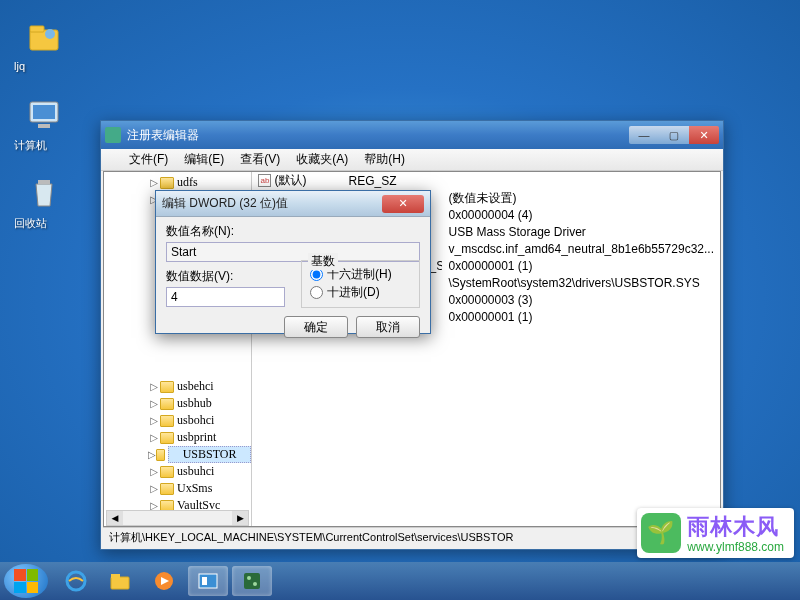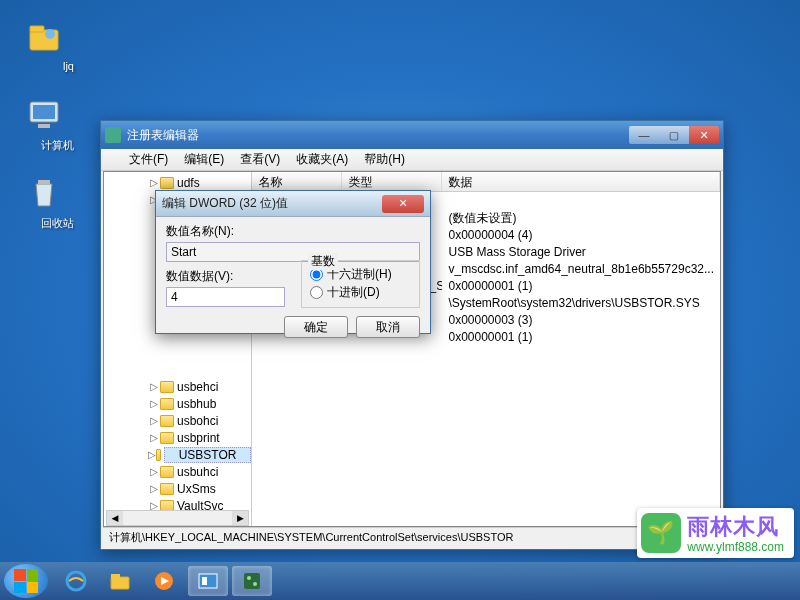--- a/index.html
+++ b/index.html
@@ -1,19 +1,19 @@
 <!DOCTYPE html>
 <html><head>
 <meta charset="utf-8">
 <style>
 * { margin: 0; padding: 0; box-sizing: border-box; font-family: "Microsoft YaHei", "SimSun", Tahoma, sans-serif; }
 body { width: 800px; height: 600px; overflow: hidden; background: radial-gradient(ellipse at center, #4fa8e8 0%, #2571c4 50%, #1a5fa8 100%); position: relative; }
 
 
-.desktop-icon { position: absolute; width: 60px; text-align: right; color: white; font-size: 11px; text-shadow: 1px 1px 2px rgba(0,0,0,0.6); }
+.desktop-icon { position: absolute; width: 60px; text-align: left; color: white; font-size: 11px; text-shadow: 1px 1px 2px rgba(0,0,0,0.6); }
 .desktop-icon .icon-img { width: 40px; height: 40px; margin: 0 auto 4px; display: flex; align-items: center; justify-content: center; }
 .icon-ljq { top: 16px; left: 14px; }
 .icon-computer { top: 94px; left: 14px; }
 .icon-recycle { top: 172px; left: 14px; }
 
 
 .regedit-window { position: absolute; left: 100px; top: 120px; width: 624px; height: 430px; background: #f0f0f0; border: 1px solid #3a6ea5; box-shadow: 0 4px 16px rgba(0,0,0,0.4); }
 .window-titlebar { height: 28px; background: linear-gradient(to bottom, #5a9bd8 0%, #3c7bc6 50%, #2e6cb5 100%); display: flex; align-items: center; padding: 0 4px; }
 .window-title { color: #fff; font-size: 12px; margin-left: 6px; flex: 1; }
 .window-icon { width: 16px; height: 16px; background: #4a8; border-radius: 2px; }
@@ -24,21 +24,21 @@
 .btn-close { background: linear-gradient(#e67b73,#c8433b); color:#fff; border-radius: 0 2px 2px 0; }
 
 .menubar { height: 22px; background: linear-gradient(#f8f8f8,#e8e8e8); border-bottom: 1px solid #ccc; display: flex; align-items: center; padding: 0 20px; font-size: 12px; }
 .menu-item { padding: 2px 8px; cursor: pointer; }
 
 .regedit-body { display: flex; height: calc(100% - 72px); background: #fff; border: 1px solid #888; margin: 0 2px; }
 .tree-panel { width: 176px; border-right: 1px solid #ccc; overflow: hidden; font-size: 12px; padding: 2px 0; position: relative; }
 .tree-item { display: flex; align-items: center; height: 17px; padding-left: 6px; white-space: nowrap; }
 .tree-toggle { width: 12px; font-size: 10px; color: #666; text-align: center; cursor: pointer; }
 .tree-folder { width: 14px; height: 12px; background: linear-gradient(#ffe69a,#f5c740); border: 1px solid #d4a820; border-radius: 1px; margin-right: 3px; }
-.tree-label { cursor: default; }
+.tree-label { cursor: default; font-family: Liberation Serif, serif; }
 .tree-item.selected .tree-label { background: #cce8ff; border: 1px dotted #99c; padding: 0 14px; }
 .tree-scrollbar { position: absolute; bottom: 0; left: 2px; right: 2px; height: 16px; background: #f0f0f0; border: 1px solid #ccc; display:flex; align-items:center; }
 .tree-scrollbar .sb-arrow { width:16px; height:14px; background:#e0e0e0; text-align:center; font-size:9px; line-height:14px; cursor:pointer; }
 .tree-scrollbar .sb-track { flex:1; height:14px; }
 
 .list-panel { flex: 1; display: flex; flex-direction: column; font-size: 12px; }
 .list-header { display: flex; height: 20px; background: linear-gradient(#fdfdfd,#ececec); border-bottom: 1px solid #ccc; }
 .list-header .col { padding: 2px 6px; border-right: 1px solid #ddd; font-size: 12px; }
 .col-name { width: 90px; }
 .col-type { width: 100px; }
@@ -198,25 +198,20 @@
             <span class="tree-label">vdrvroot</span>
           </div>
         </div>
       <div class="tree-scrollbar">
         <div class="sb-arrow">◀</div>
         <div class="sb-track"></div>
         <div class="sb-arrow">▶</div>
       </div>
     </div>
     <div class="list-panel">
-      <div class="list-header">
-        <div class="col col-name">名称</div>
-        <div class="col col-type">类型</div>
-        <div class="col col-data">数据</div>
-      </div>
       <div class="list-rows" id="list-rows">
           <div class="list-row">
             <div class="cell cell-name">
               <span class="val-icon str">ab</span>
               <span>(默认)</span>
             </div>
             <div class="cell cell-type">REG_SZ</div>
             <div class="cell cell-data">(数值未设置)</div>
           </div>
           <div class="list-row">

